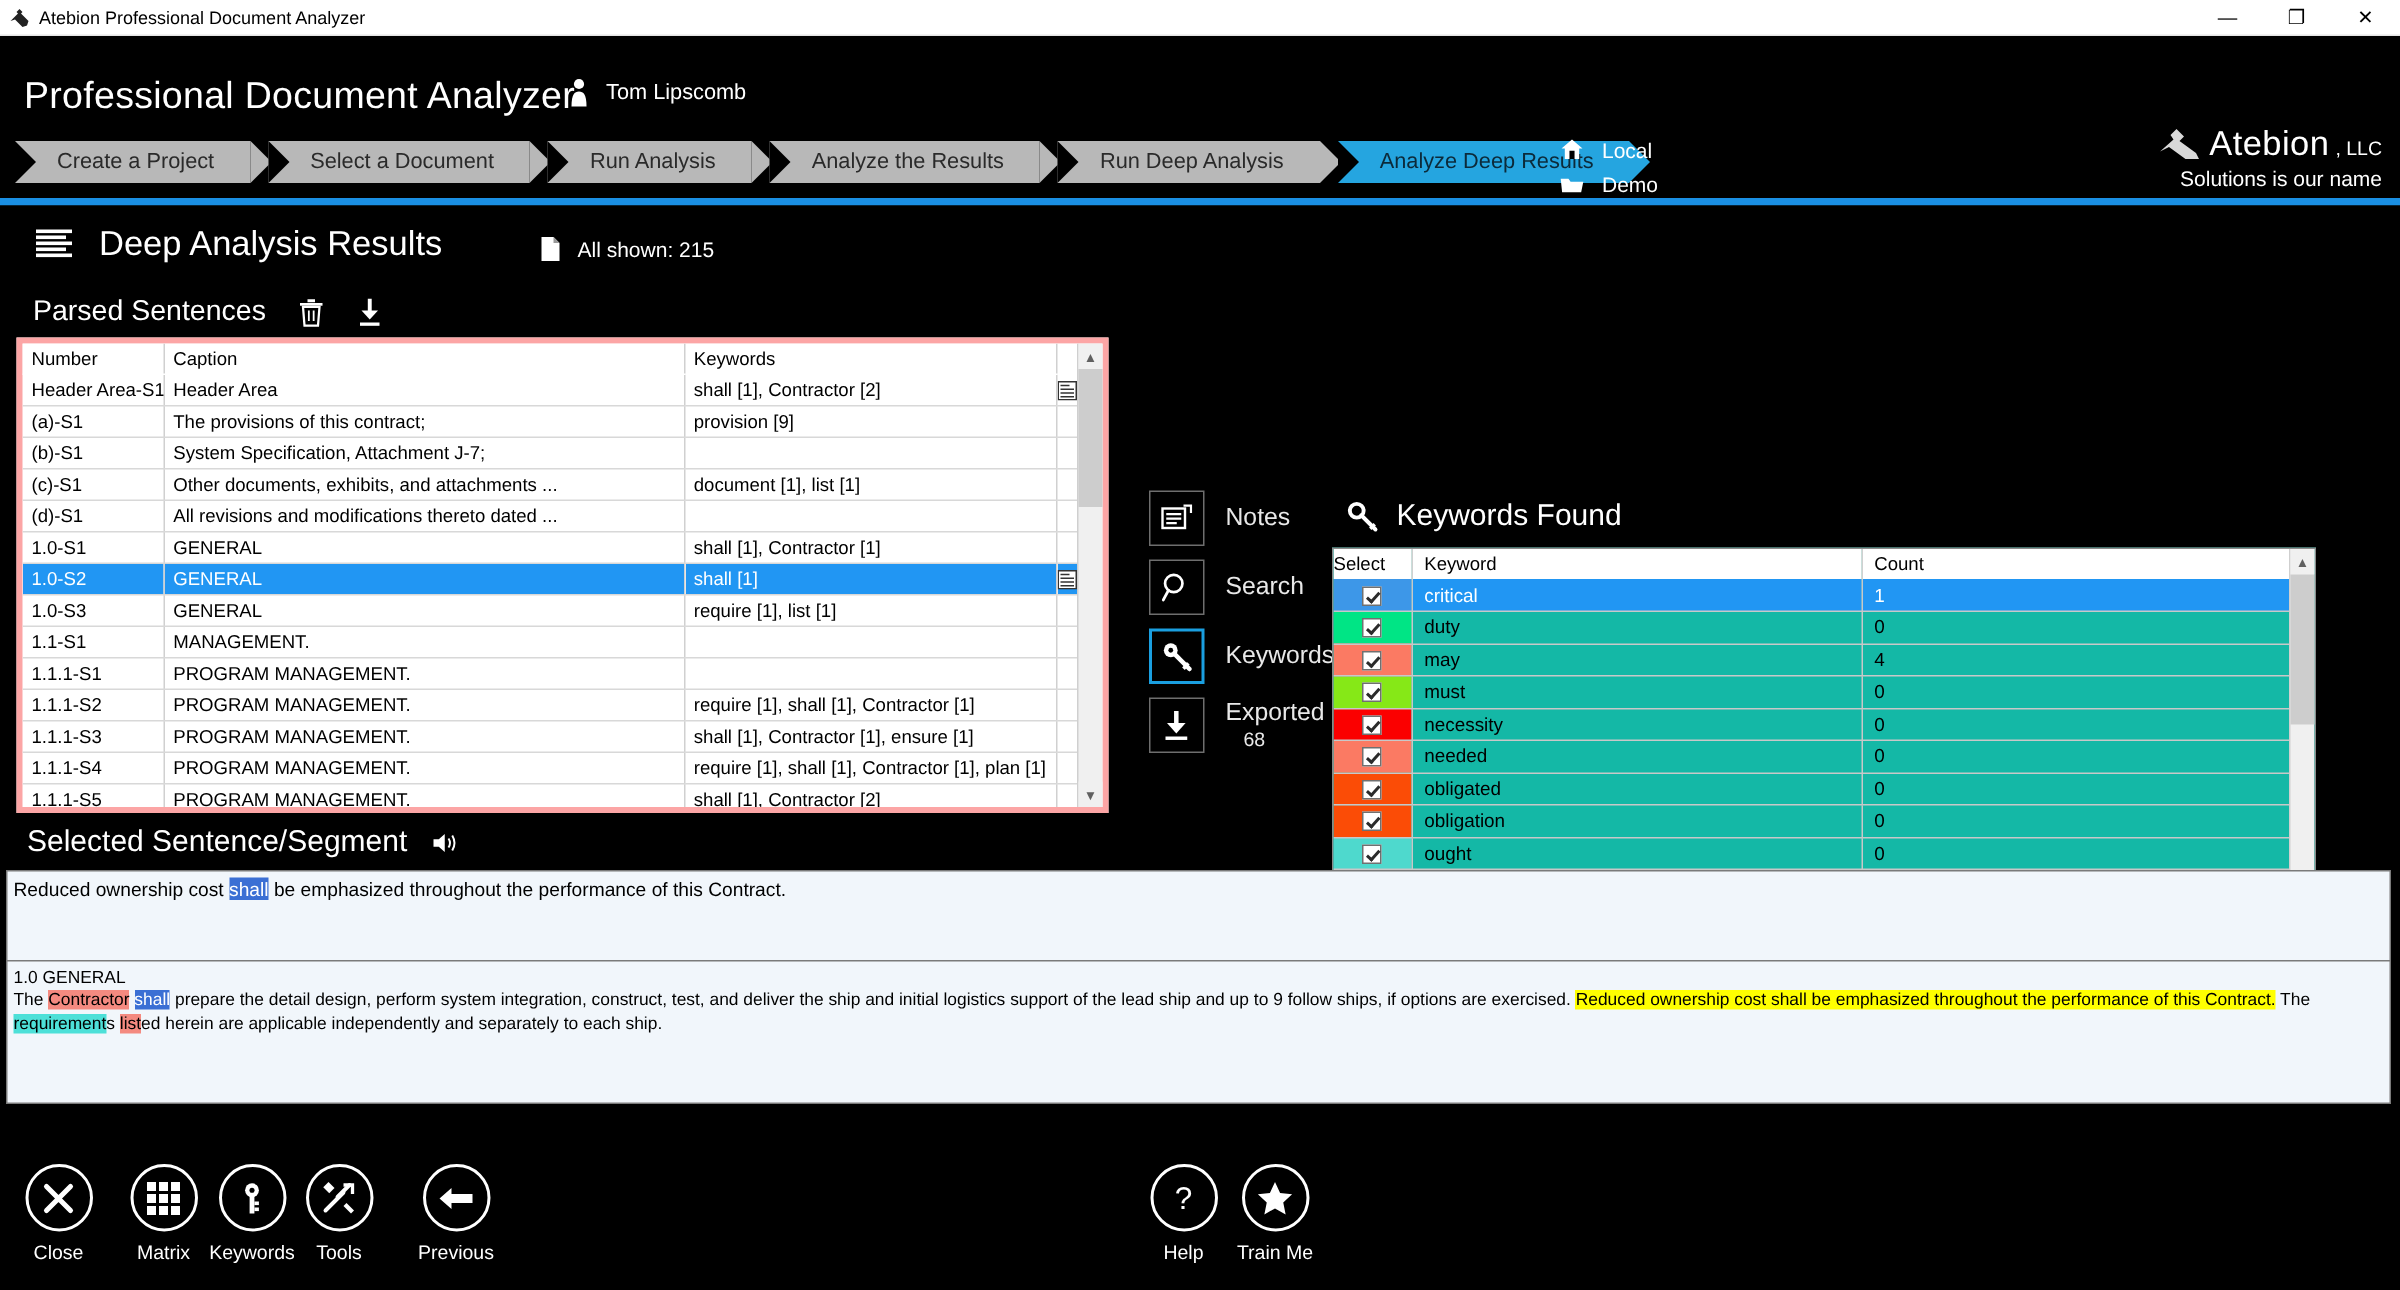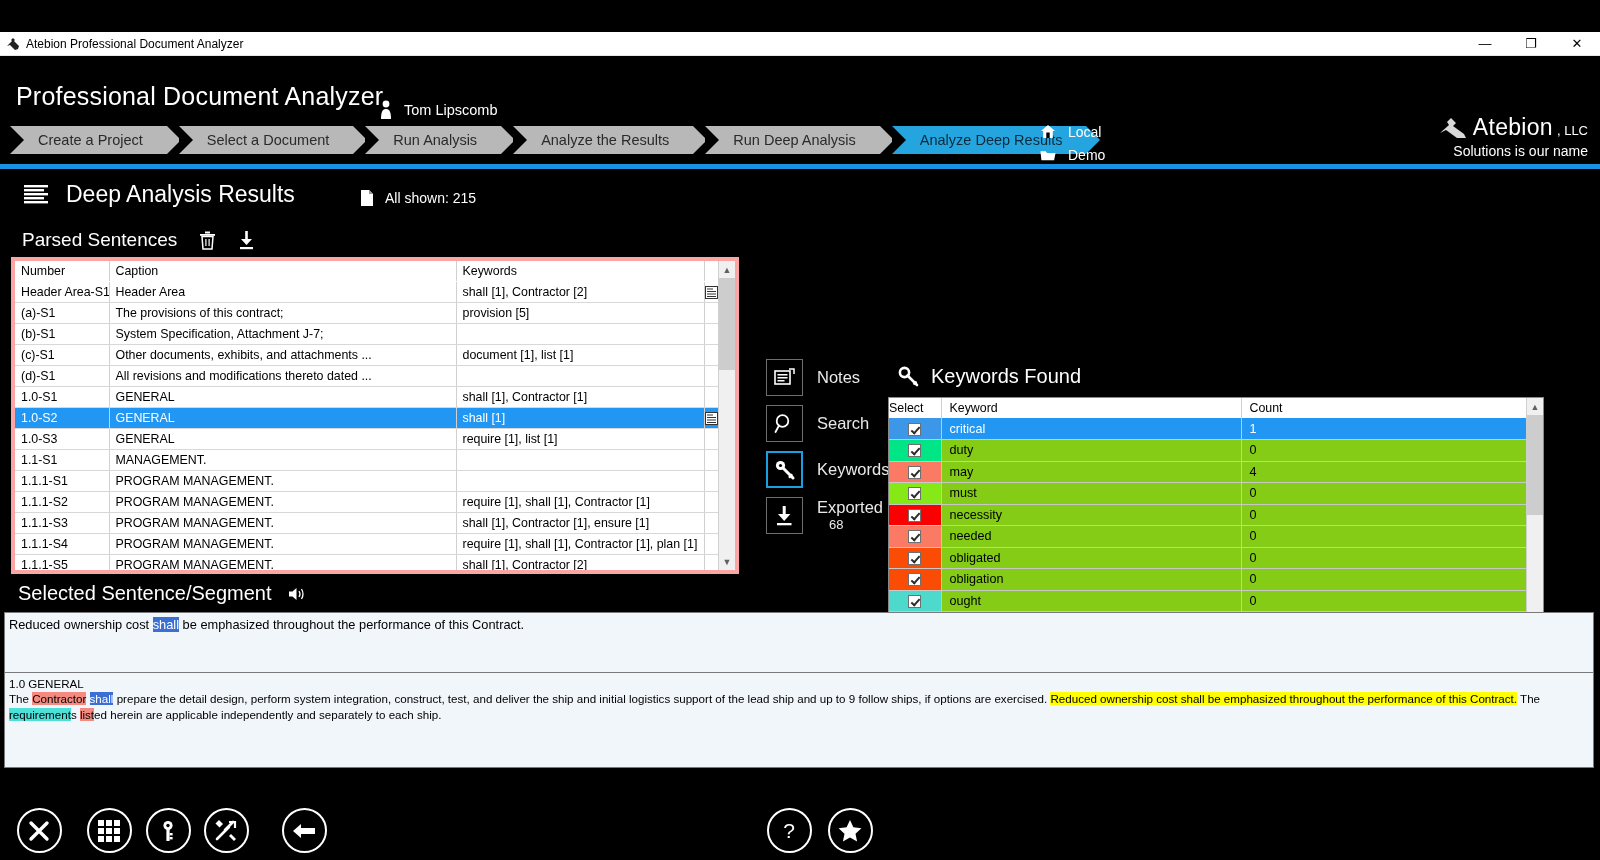--- a/index.html
+++ b/index.html
@@ -11,21 +11,20 @@
     font-family: "Liberation Sans", sans-serif;
   }
 
   
   #titlebar {
     height: 24px;
     background: #ffffff;
     display: flex;
     align-items: center;
     border-bottom: 1px solid #e6e6e6;
-    margin-top: 32px;
   }
   #titlebar .tb-icon {
     width: 26px; display: flex; align-items: center; justify-content: center;
   }
   #titlebar .tb-title {
     font-size: 12px; color: #000; flex: 1;
   }
   .win-btn {
     width: 46px; height: 23px;
     display: flex; align-items: center; justify-content: center;
@@ -36,21 +35,21 @@
   #appheader {
     height: 108px;
     background: #000;
     position: relative;
   }
   #app-title {
     position: absolute; left: 16px; top: 26px;
     font-size: 25px; color: #fff; font-weight: 300; letter-spacing: .2px;
   }
   #user-block {
-    position: absolute; left: 378px; top: 44px;
+    position: absolute; left: 378px; top: 28px;
     display: flex; align-items: center; gap: 10px;
   }
   #user-block .uname { color: #fff; font-size: 14.5px; }
   #copyright {
     position: absolute; left: 586px; top: 34px;
     color: #fff; font-size: 14px; white-space: nowrap;
   }
   #logo-block {
     position: absolute; right: 12px; top: 58px;
     text-align: right; color: #fff;
@@ -196,21 +195,21 @@
   
   #kw-head {
     position: absolute; left: 898px; top: 196px;
     display: flex; align-items: center; gap: 12px;
   }
   #kw-head .kw-title { color: #fff; font-size: 20px; font-weight: 300; }
 
   #kw-wrap {
     position: absolute; left: 888px; top: 228px;
     width: 656px; height: 272px;
-    background: #84cc16; border: 1px solid #8a8a8a;
+    background: #14b8a6; border: 1px solid #8a8a8a;
     display: flex; overflow: hidden;
   }
   #kw-scrollarea { flex: 1; overflow: hidden; }
   table.kw {
     border-collapse: collapse; width: 639px; table-layout: fixed;
     font-size: 12.6px; color: #000;
   }
   table.kw th {
     text-align: left; font-weight: normal; padding: 3px 8px;
     border-right: 1px solid #d0d0d0; height: 19px; background: #fff;
@@ -455,21 +454,21 @@
                   <rect x="2" y="2.5" width="6" height="1" fill="#333"></rect>
                   <rect x="2" y="5" width="9" height="1" fill="#333"></rect>
                   <rect x="2" y="7.5" width="9" height="1" fill="#333"></rect>
                   <rect x="2" y="10" width="9" height="1" fill="#333"></rect>
                 </svg>
               </td>
             </tr>
             <tr class="">
               <td class="c-num">(a)-S1</td>
               <td class="c-cap">The provisions of this contract;</td>
-              <td class="c-key">provision [5]</td>
+              <td class="c-key">provision [9]</td>
               <td class="c-ico"></td>
             </tr>
             <tr class="">
               <td class="c-num">(b)-S1</td>
               <td class="c-cap">System Specification, Attachment J-7;</td>
               <td class="c-key"></td>
               <td class="c-ico"></td>
             </tr>
             <tr class="">
               <td class="c-num">(c)-S1</td>

